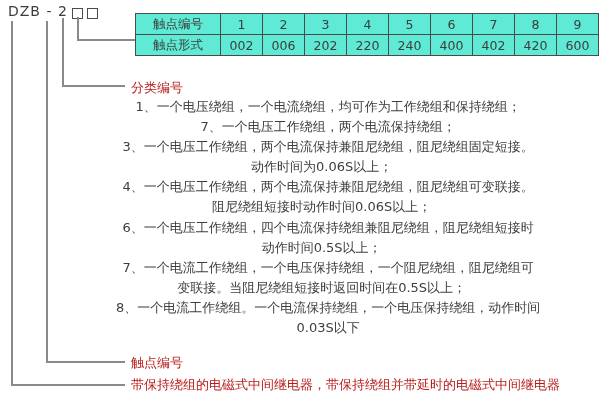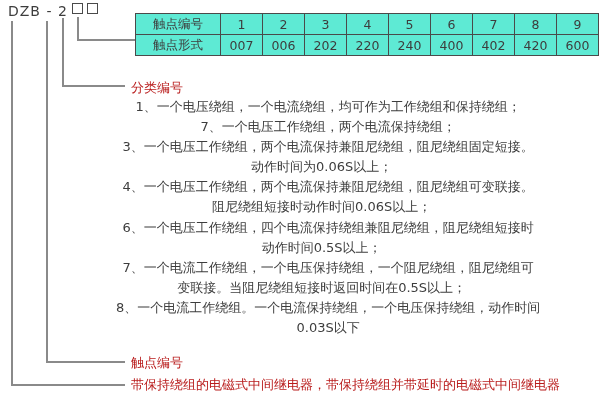--- a/index.html
+++ b/index.html
@@ -2,21 +2,21 @@
 <html><head>
 <meta charset="utf-8">
 <style>
   html,body{margin:0;padding:0;background:#ffffff;}
   #canvas{
     position:relative;width:600px;height:400px;background:#ffffff;
     font-family:"DejaVu Sans",sans-serif;color:#3d3d3d;overflow:hidden;
   }
   .model{
     position:absolute;left:8px;top:3px;font-size:14px;letter-spacing:1px;
-    color:#3d3d3d;white-space:nowrap;display:flex;align-items:flex-start;
+    color:#3d3d3d;white-space:nowrap;display:flex;align-items:flex-end;
   }
   .model .sq{
     display:inline-block;width:9px;height:9px;border:1.5px solid #4a4a4a;
     margin-left:4px;background:#fff;
   }
   .vline,.hline{position:absolute;background:#8a8a8a;}
   .vline{width:1.5px;}
   .hline{height:1.5px;}
   table.contacts{
     position:absolute;left:135px;top:13px;border-collapse:collapse;
@@ -68,21 +68,21 @@
       <td>3</td>
       <td>4</td>
       <td>5</td>
       <td>6</td>
       <td>7</td>
       <td>8</td>
       <td>9</td>
     </tr>
     <tr>
       <td class="hdr">触点形式</td>
-      <td>007</td>
+      <td>002</td>
       <td>006</td>
       <td>202</td>
       <td>220</td>
       <td>240</td>
       <td>400</td>
       <td>402</td>
       <td>420</td>
       <td>600</td>
     </tr>
   </tbody>

